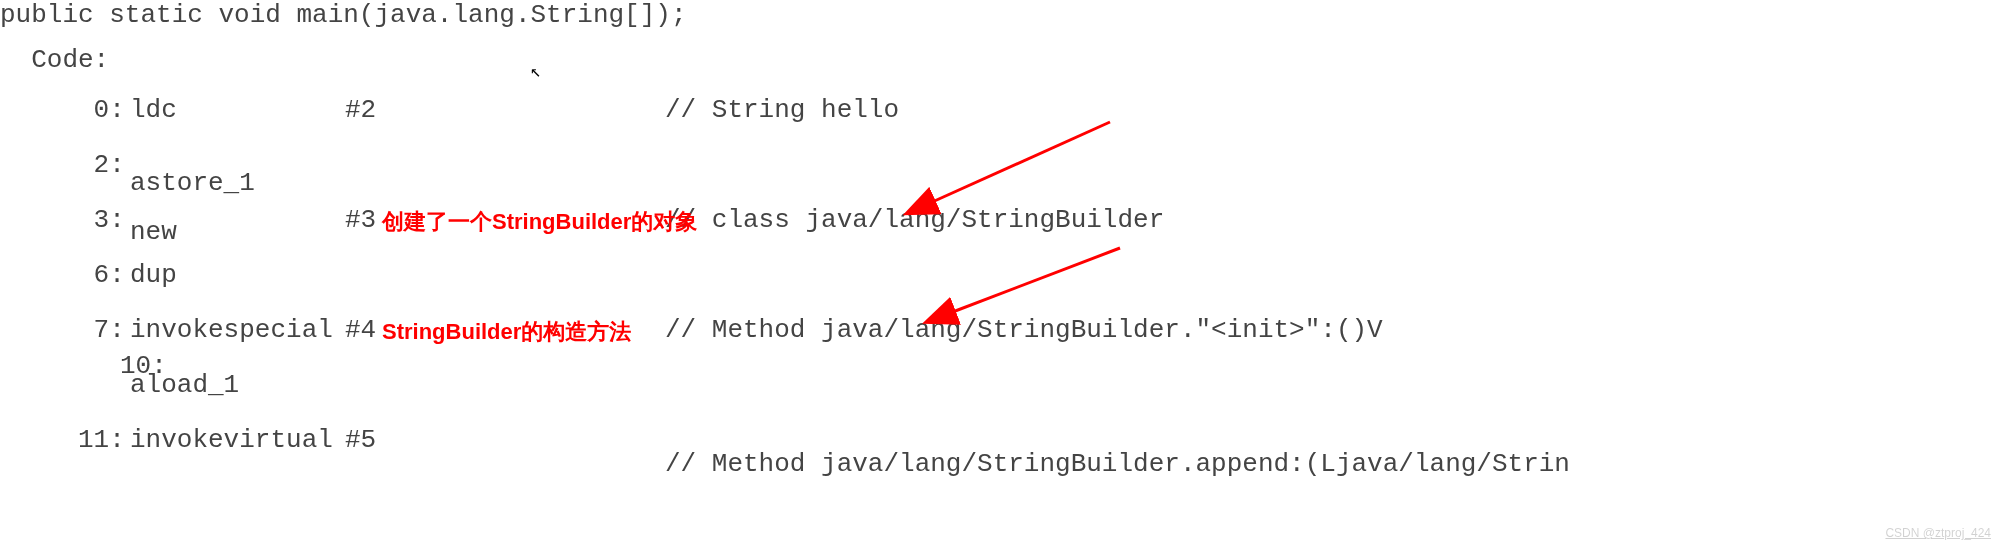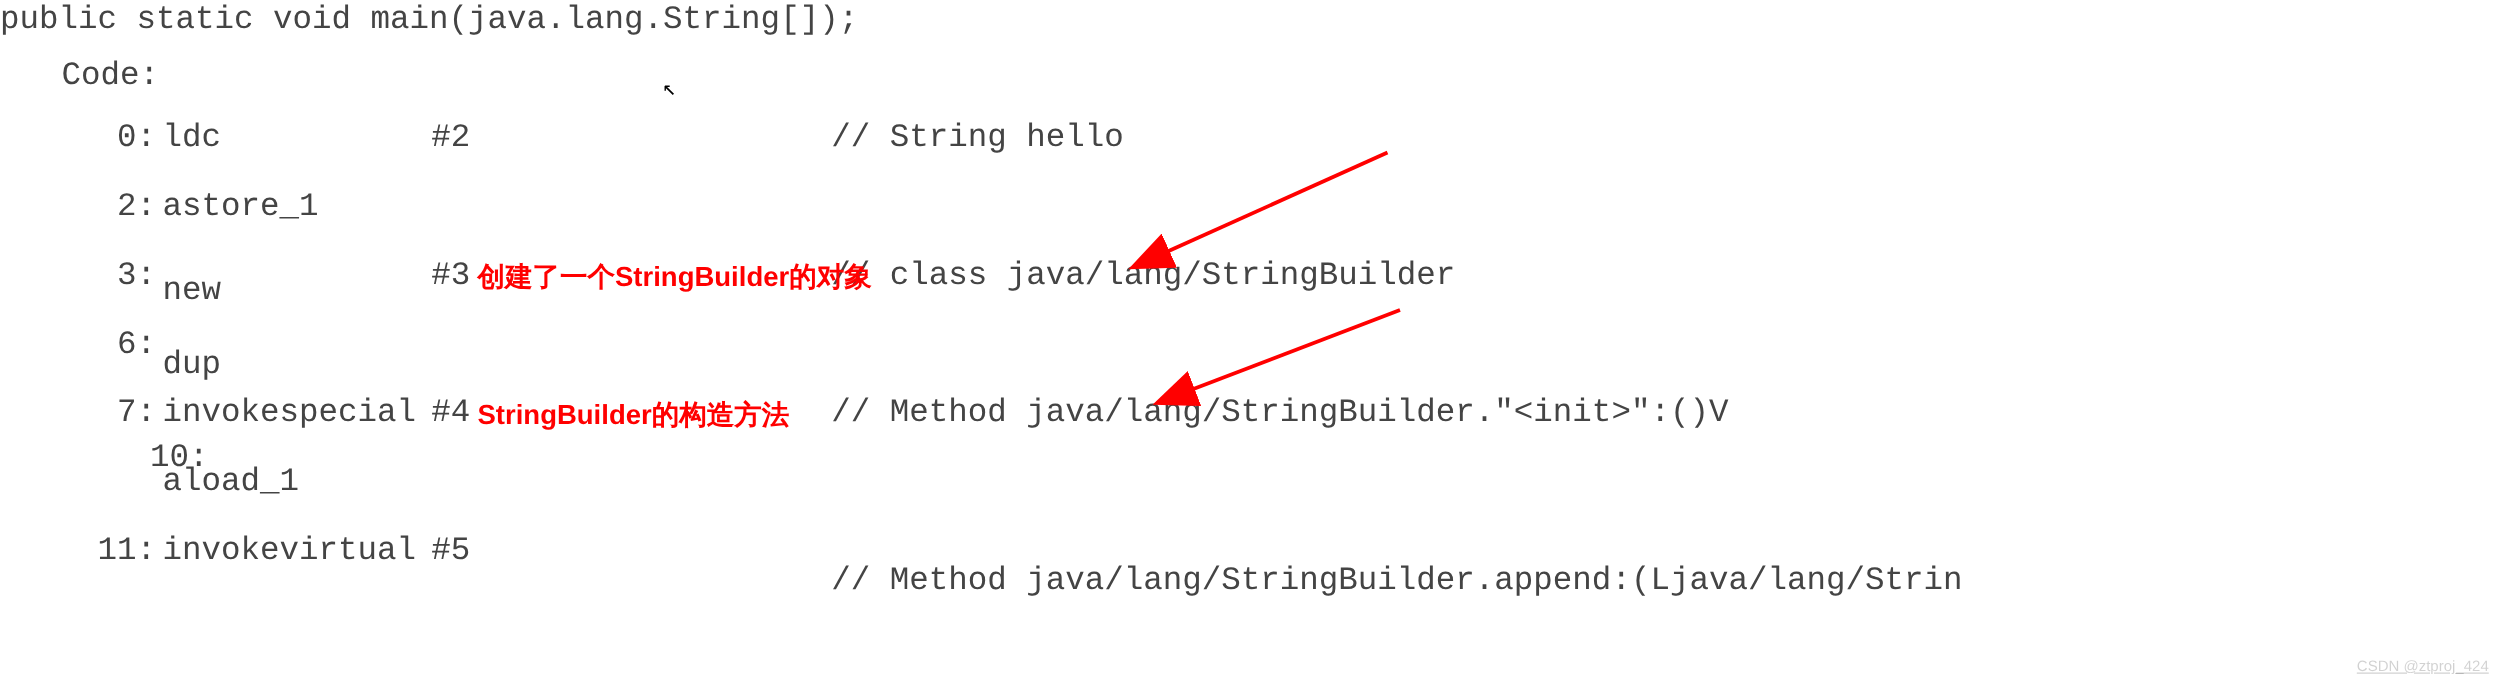--- a/index.html
+++ b/index.html
@@ -43,40 +43,40 @@
     color: rgba(0,0,0,0.18);
     font-family: sans-serif;
     text-decoration: underline;
   }
 </style>
 </head>
 <body>
 
 <div class="code-line" style="left:0px; top:0px;text-align:center;">public static void main(java.lang.String[]);</div>
 
-<div class="code-line" style="left:0px; top:45px;padding-left:18px;">  Code:</div>
+<div class="code-line" style="left:0px; top:45px;">  Code:</div>
 
 <div class="cursor" style="left:530px; top:60px;">↖</div>
 
 <div class="code-line" style="left:0px; top:95px;">      0:</div>
 <div class="code-line" style="left:130px; top:95px;">ldc</div>
 <div class="code-line" style="left:345px; top:95px;">#2</div>
 <div class="code-line" style="left:665px; top:95px;">// String hello</div>
 
 <div class="code-line" style="left:0px; top:150px;">      2:</div>
-<div class="code-line" style="left:130px; top:150px;">astore_1</div>
+<div class="code-line" style="left:130px; top:168px;">astore_1</div>
 
 <div class="code-line" style="left:0px; top:205px;">      3:</div>
 <div class="code-line" style="left:130px; top:205px;margin-top:12px;">new</div>
 <div class="code-line" style="left:345px; top:205px;">#3</div>
 <div class="code-line" style="left:665px; top:205px;">// class java/lang/StringBuilder</div>
 <div class="annotation" style="left:382px; top:207px;">创建了一个StringBuilder的对象</div>
 
 <div class="code-line" style="left:0px; top:260px;">      6:</div>
-<div class="code-line" style="left:130px; top:260px;margin-top:16px;">dup</div>
+<div class="code-line" style="left:130px; top:260px;">dup</div>
 
 <div class="code-line" style="left:0px; top:315px;">      7:</div>
 <div class="code-line" style="left:130px; top:315px;">invokespecial</div>
 <div class="code-line" style="left:345px; top:315px;">#4</div>
 <div class="code-line" style="left:665px; top:315px;">// Method java/lang/StringBuilder."&lt;init&gt;":()V</div>
 <div class="annotation" style="left:382px; top:317px;">StringBuilder的构造方法</div>
 
 <div class="code-line" style="left:0px; top:351px;margin-left:42px;">     10:</div>
 <div class="code-line" style="left:130px; top:370px;">aload_1</div>
 

